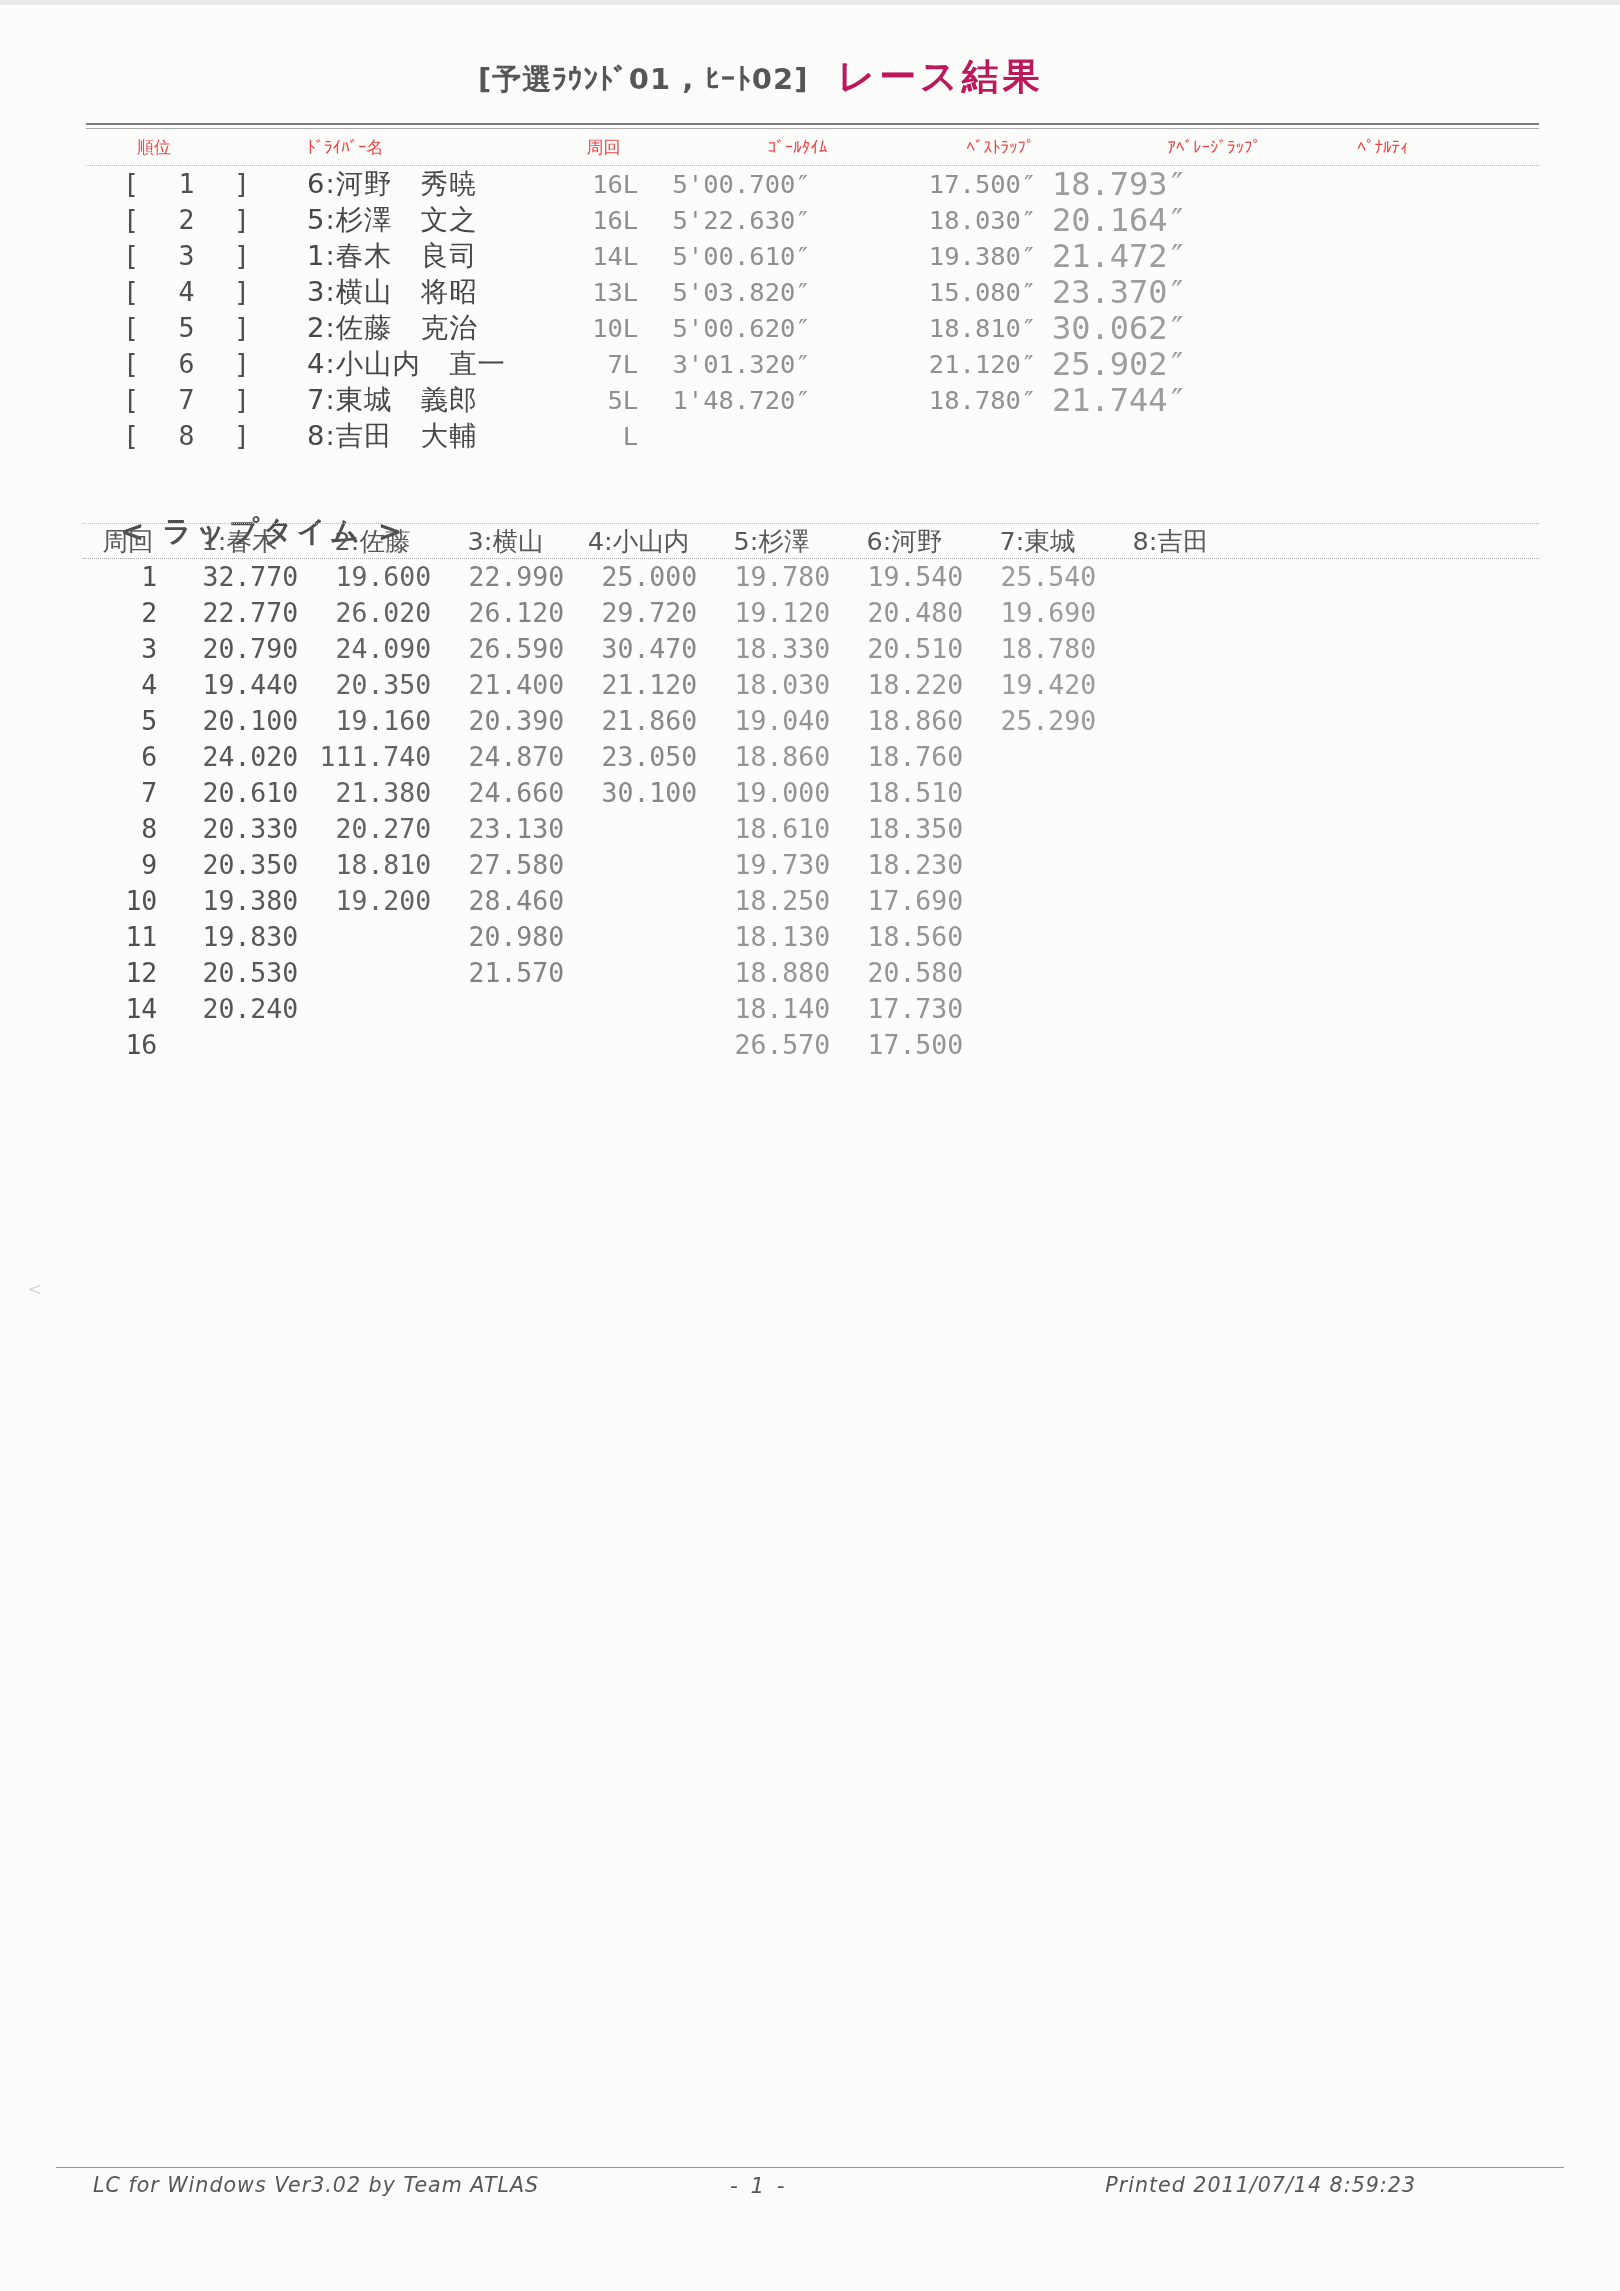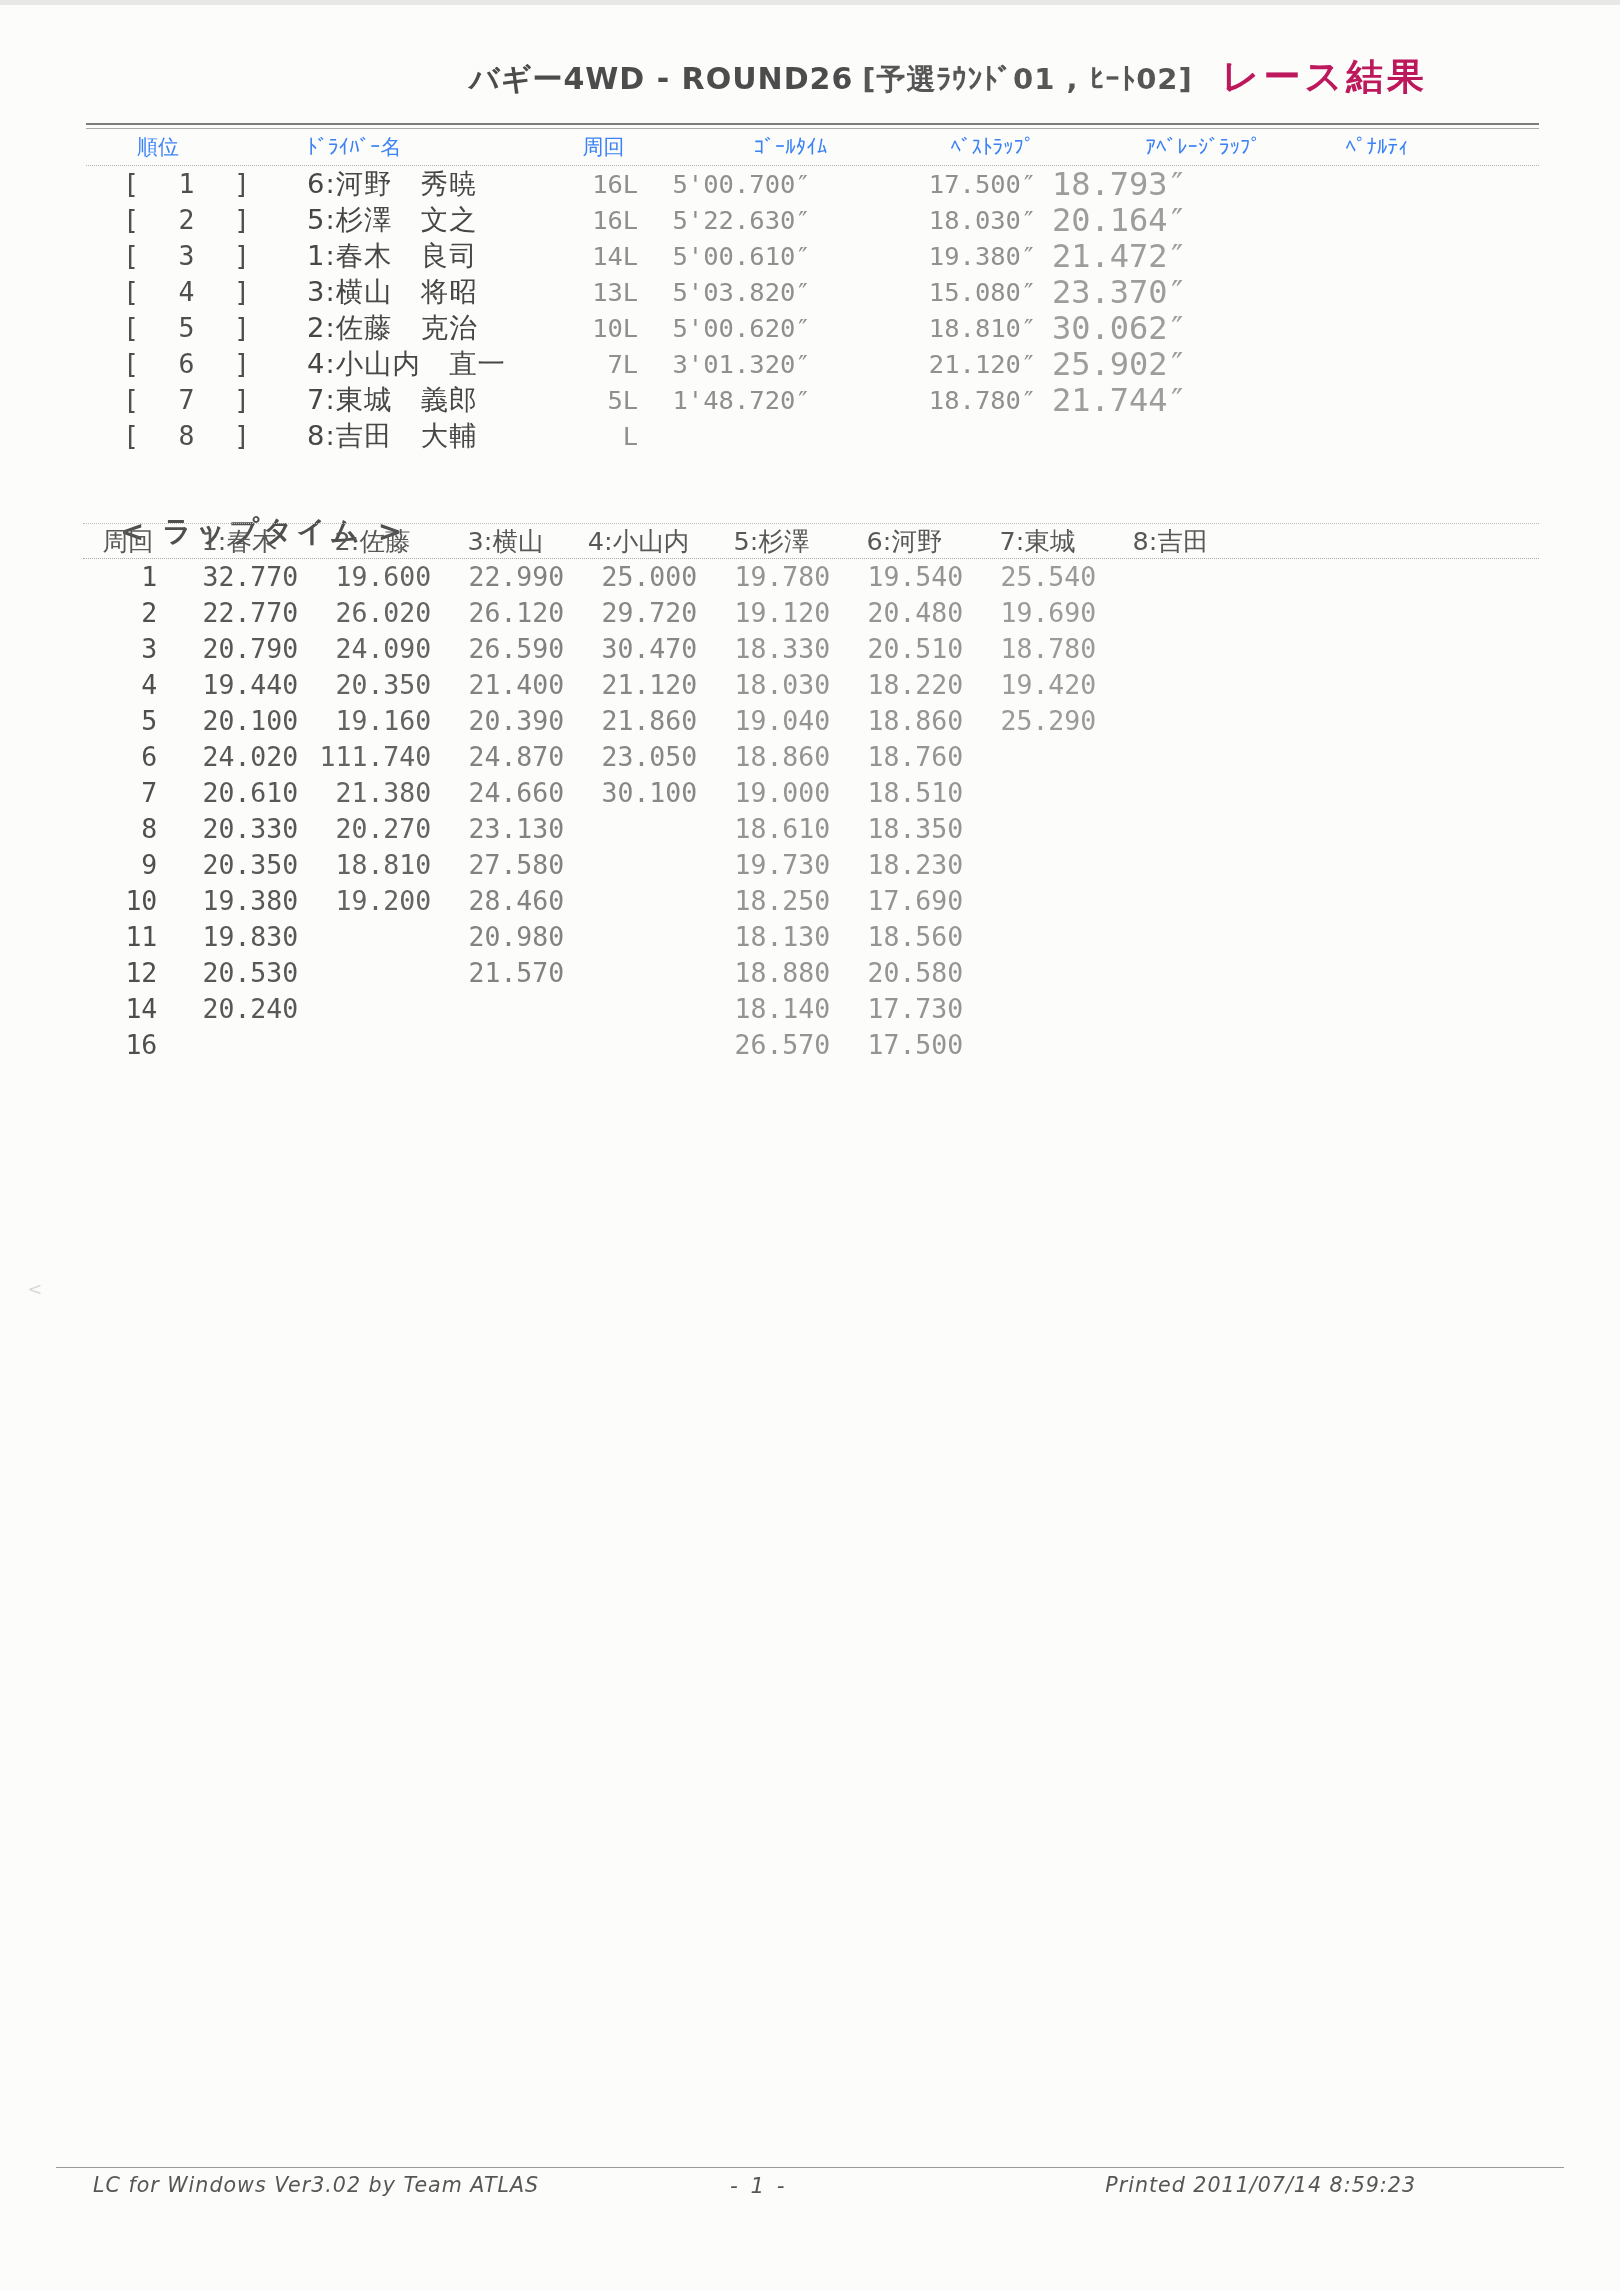--- a/index.html
+++ b/index.html
@@ -25,21 +25,21 @@
     color:#4c4c4c;
   }
   .title-event { font-size:30px; font-weight:bold; letter-spacing:1px; }
   .title-heat  { font-size:29px; font-weight:bold; margin-left:9px; letter-spacing:1px; color:#565656; }
   .title-label { font-size:37px; font-weight:bold; margin-left:29px; letter-spacing:3.9px; color:#be185d; }
 
   
   .results { position:absolute; left:86px; top:118px; width:1453px; }
   .dbl-rule { height:2.9px; border-top:2px solid #7c7c7c; border-bottom:1px solid #aaa; }
   .res-grid { display:grid; grid-template-columns:221px 250px 93px 191px 211px 211px 167px; }
-  .res-head { height:36px; line-height:36px; font-size:21px; color:#3b82f6;
+  .res-head { height:36px; line-height:36px; font-size:17px; color:#ef4444;
               border-bottom:1px dotted #b3b3b3; }
   .res-head .h-rank   { padding-left:51px; }
   .res-head .h-driver { padding-left:0; }
   .res-head .h-laps   { text-align:center; }
   .res-head .h-goal   { text-align:right; padding-right:13.7px; }
   .res-head .h-best   { text-align:right; padding-right:17.6px; }
   .res-head .h-avg    { text-align:right; padding-right:2px; }
   .res-head .h-pen    { text-align:right; padding-right:21.6px; }
 
   .res-row { height:36px; line-height:36px; }
@@ -83,21 +83,20 @@
 
   
   .scan-mark { position:absolute; left:27.4px; top:1274px; color:#d8d8d6; font-size:17.6px; }
 </style>
 </head>
 <body>
 
 <div class="page">
 
   <div class="title">
-    <span class="title-event">バギー4WD - ROUND26</span>
     <span class="title-heat">[予選ﾗｳﾝﾄﾞ01 , ﾋｰﾄ02]</span>
     <span class="title-label">レース結果</span>
   </div>
 
   <div class="results">
     <div class="dbl-rule"></div>
     <div class="res-grid res-head">
       <span class="h-rank">順位</span>
       <span class="h-driver">ﾄﾞﾗｲﾊﾞｰ名</span>
       <span class="h-laps">周回</span>

